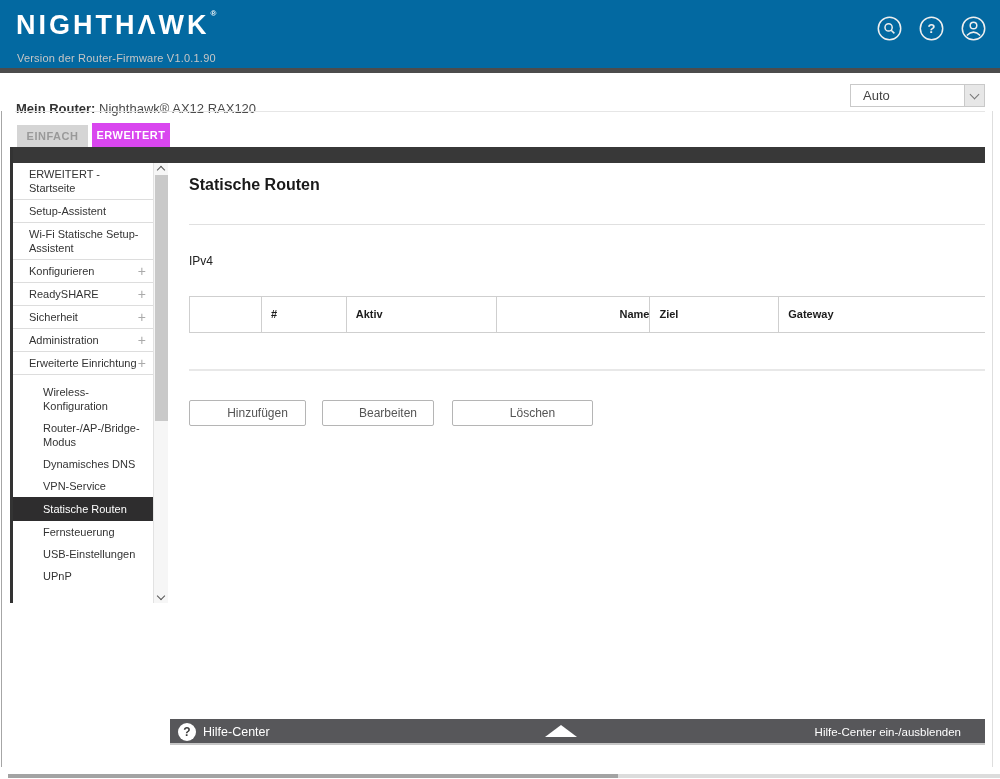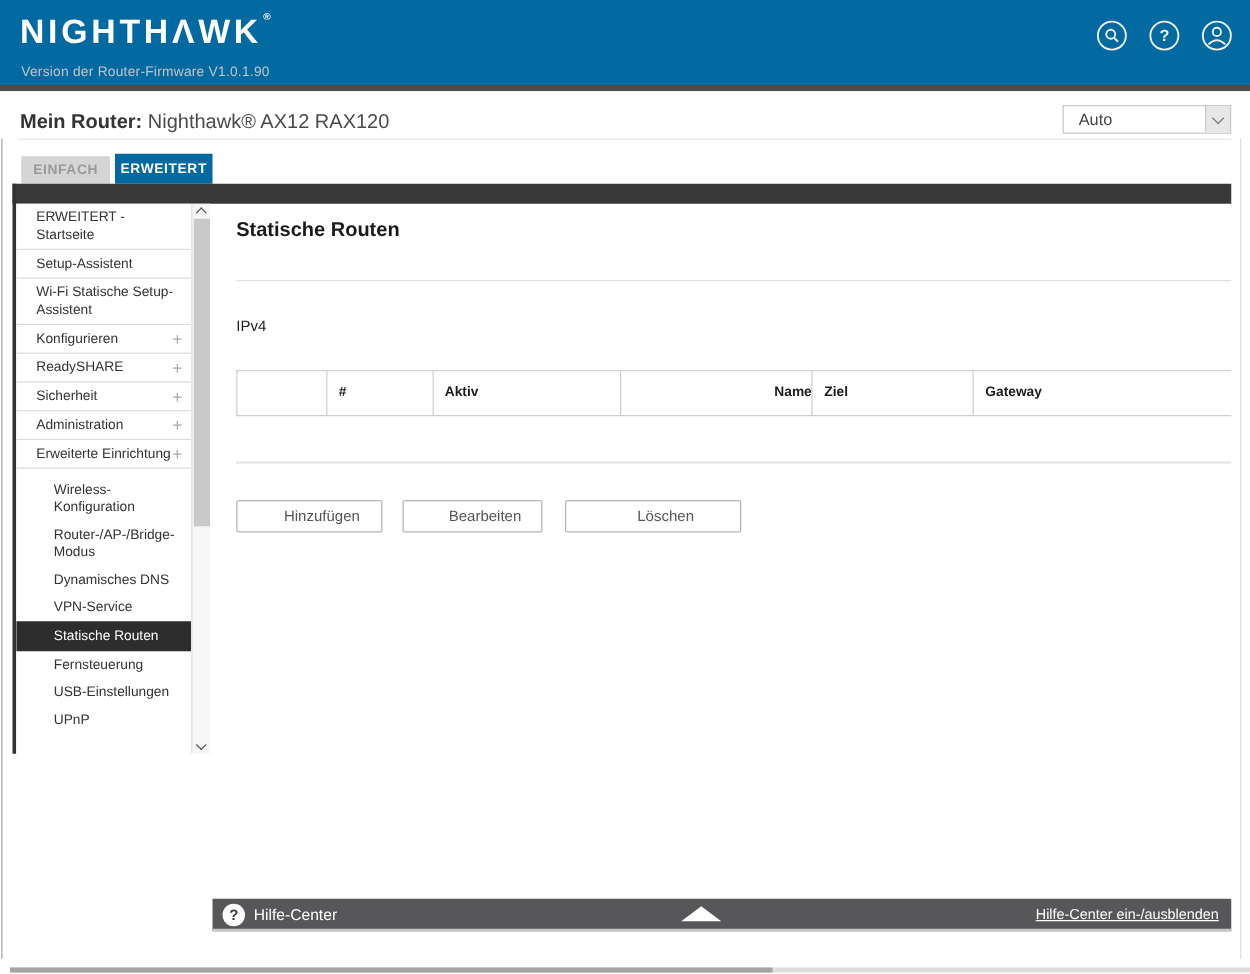--- a/index.html
+++ b/index.html
@@ -16,35 +16,35 @@
   .header-icons svg { display:block; cursor:pointer; }
 
   .header-strip { position:absolute; left:0; top:68px; width:1000px; height:5px; background:#4c4c4c; }
 
   
   .frame-left  { position:absolute; left:1px;  top:73px; width:1px; height:694px; background:#5d5d5d; opacity:.55; }
   .frame-right { position:absolute; left:992px; top:73px; width:1px; height:694px; background:#dedede; }
 
   
   .router-bar { position:absolute; left:0; top:73px; width:1000px; height:38px; background:#fff; }
-  .router-text { position:absolute; left:16px; top:16px; font-size:16px; color:#4a4a4a; }
+  .router-text { position:absolute; left:16px; top:28px; font-size:13px; color:#4a4a4a; }
   .router-text b { color:#333; }
   .lang-select { position:absolute; right:15px; top:11px; width:135px; height:23px; background:#fff;
                  border:1px solid #c9c9c9; font-size:13px; color:#444; cursor:pointer;padding-left:12px; }
   .lang-select .val { position:absolute; left:12px; top:3px; }
   .lang-btn { position:absolute; right:0; top:0; width:20px; height:21px; background:#e7e7e7;
               border-left:1px solid #c9c9c9; cursor:pointer; }
   .chev-down { position:absolute; left:6px; top:6px; width:7px; height:7px;
                border-right:1.5px solid #777; border-bottom:1.5px solid #777; transform:rotate(45deg); }
   .router-divider { position:absolute; left:15px; top:111px; width:970px; height:1px; background:#e6e6e6; }
 
   
   .tab { position:absolute; font-size:11px; font-weight:bold; letter-spacing:.5px; text-align:center; cursor:pointer; }
   .tab-einfach { left:17px; top:125px; width:71px; height:22px; line-height:22px; background:#d5d5d5; color:#999; }
-  .tab-erweitert { left:92px; top:123px; width:78px; height:24px; line-height:24px; background:#0369a1; color:#fff; }
+  .tab-erweitert { left:92px; top:123px; width:78px; height:24px; line-height:24px; background:#d946ef; color:#fff; }
   .dark-bar { position:absolute; left:10px; top:147px; width:975px; height:16px; background:#383838; }
   .sidebar-edge { position:absolute; left:10px; top:147px; width:3px; height:456px; background:#333; }
 
   
   .sidebar { position:absolute; left:13px; top:163px; width:140px; height:440px; overflow:hidden; background:#fff; }
   .side-item { position:relative; padding:4px 10px 4px 16px; font-size:11px; line-height:14px; color:#333;
                border-bottom:1px solid #ddd; cursor:pointer; overflow-wrap:anywhere; }
   .side-item .plus { position:absolute; right:7px; top:50%; transform:translateY(-50%);
                      font-size:14px; font-weight:300; color:#aaa; }
   .sub-list { margin-top:6px; }
@@ -84,22 +84,22 @@
 
   
   .help-bar { position:absolute; left:170px; top:719px; width:815px; height:26px; background:#57575a;
               border-bottom:2px solid #c6c6c6; }
   .help-circle { position:absolute; left:8px; top:4px; width:18px; height:18px; border-radius:50%;
                  background:#fff; color:#3c3c3c; font-size:12px; font-weight:bold; text-align:center;
                  line-height:18px; }
   .help-label { position:absolute; left:33px; top:0; height:26px; line-height:26px; color:#fff; font-size:12.5px; }
   .help-tri { position:absolute; left:calc(50% - 33px); top:6px; width:0; height:0; cursor:pointer;
               border-left:16px solid transparent; border-right:16px solid transparent; border-bottom:12px solid #fff; }
-  .help-link { position:absolute; right:10px; top:0; height:32px; line-height:26px; color:#fff; font-size:11.5px;
-               text-decoration:underline; cursor:pointer; }
+  .help-link { position:absolute; right:24px; top:0; height:32px; line-height:26px; color:#fff; font-size:11.5px;
+               cursor:pointer; }
 
   
   .h-scroll { position:absolute; left:8px; top:774px; width:992px; height:4px; background:#dcdcdc; }
   .h-thumb { position:absolute; left:0; top:0; width:610px; height:4px; background:#a3a3a3; cursor:pointer; }
 </style>
 </head>
 <body>
 
 <div class="page">
 

